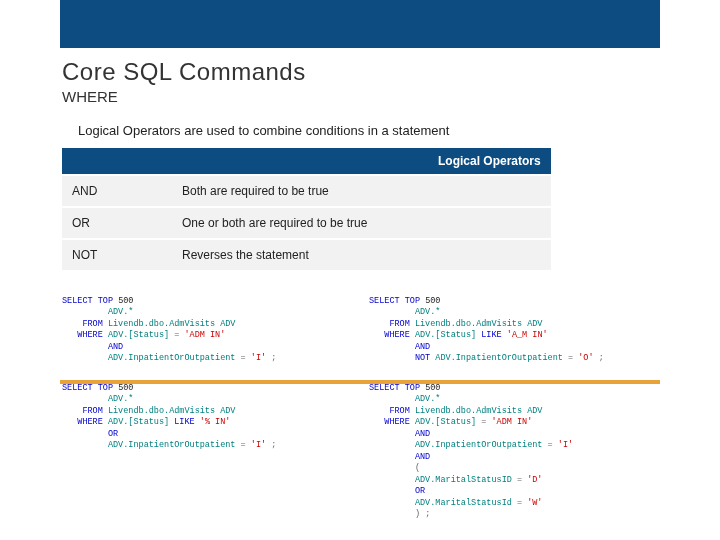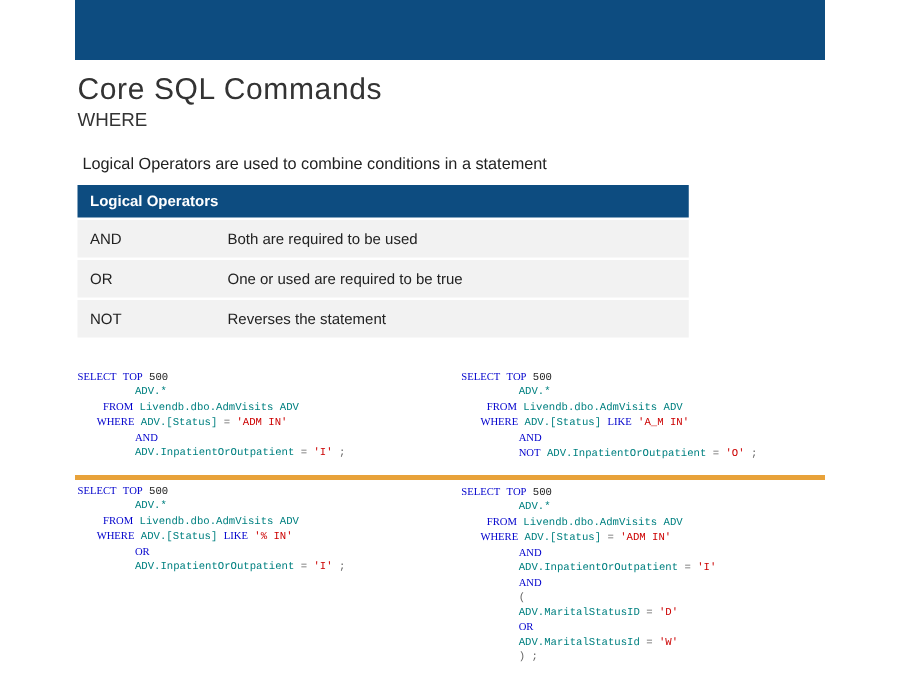--- a/index.html
+++ b/index.html
@@ -43,32 +43,32 @@
   }
   h2 {
     margin: 0 0 16px 0;
     font-family: Verdana, Geneva, sans-serif;
     font-weight: 400;
     font-size: 15px;
     color: #333;
   }
   .lead {
     font-size: 13px;
-    margin: 18px 0 8px 4px;
+    margin: 18px 0 8px 16px;
   }
   table.ops {
     width: 82%;
     border-collapse: separate;
     border-spacing: 0 2px;
     font-size: 12px;
   }
   table.ops th {
     background: #0d4c80;
     color: #fff;
-    text-align: left;
+    text-align: right;
     font-weight: 700;
     padding: 6px 10px;
   }
   table.ops td {
     background: #f2f2f2;
     padding: 8px 10px;
   }
   table.ops td:first-child {
     width: 90px;
   }
@@ -85,21 +85,21 @@
     min-width: 0;
   }
   pre.sql {
     font-family: "Consolas", "Courier New", monospace;
     font-size: 8.5px;
     line-height: 1.35;
     white-space: pre;
     margin: 0 0 18px 0;
     color: #222;
   }
-  .kw  { color: #0000cc; font-family: Liberation Serif, serif; }
+  .kw  { color: #0000cc; }
   .num { color: #222; margin-top: 23px; }
   .id  { color: #008080; }
   .str { color: #cc0000; }
   .op  { color: #666; }
   .punc{ color: #666; }
   .bottombar {
     position: absolute;
     left: 60px;
     right: 60px;
     bottom: 16px;
@@ -120,25 +120,25 @@
 
     <div class="lead">Logical Operators are used to combine conditions in a statement</div>
 
     <table class="ops">
       <tbody>
           <tr>
         <th colspan="2">Logical Operators</th>
       </tr>
       <tr>
         <td>AND</td>
-        <td>Both are required to be used</td>
+        <td>Both are required to be true</td>
       </tr>
       <tr>
         <td>OR</td>
-        <td>One or used are required to be true</td>
+        <td>One or both are required to be true</td>
       </tr>
       <tr>
         <td>NOT</td>
         <td>Reverses the statement</td>
       </tr>
     </tbody>
       </table>
 
     <div class="code-area">
 

